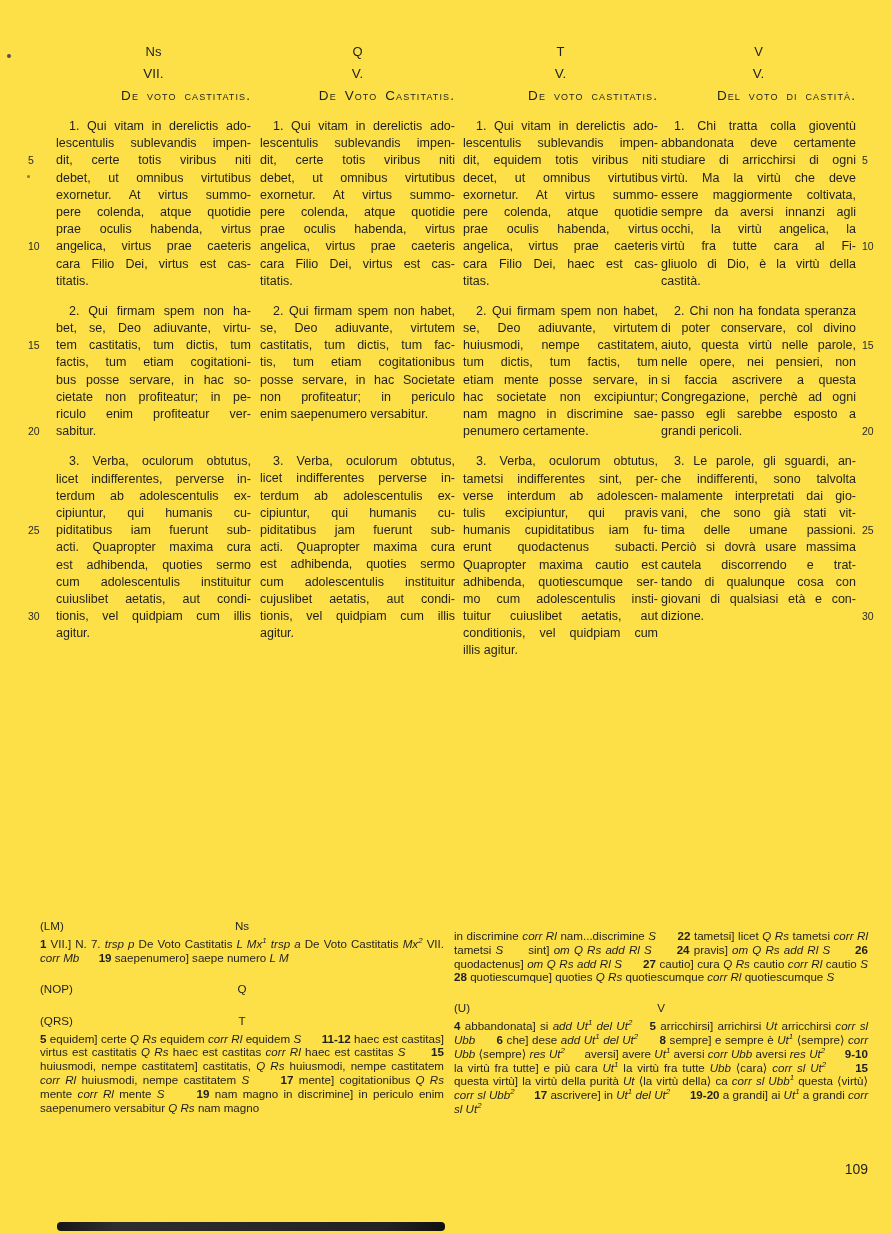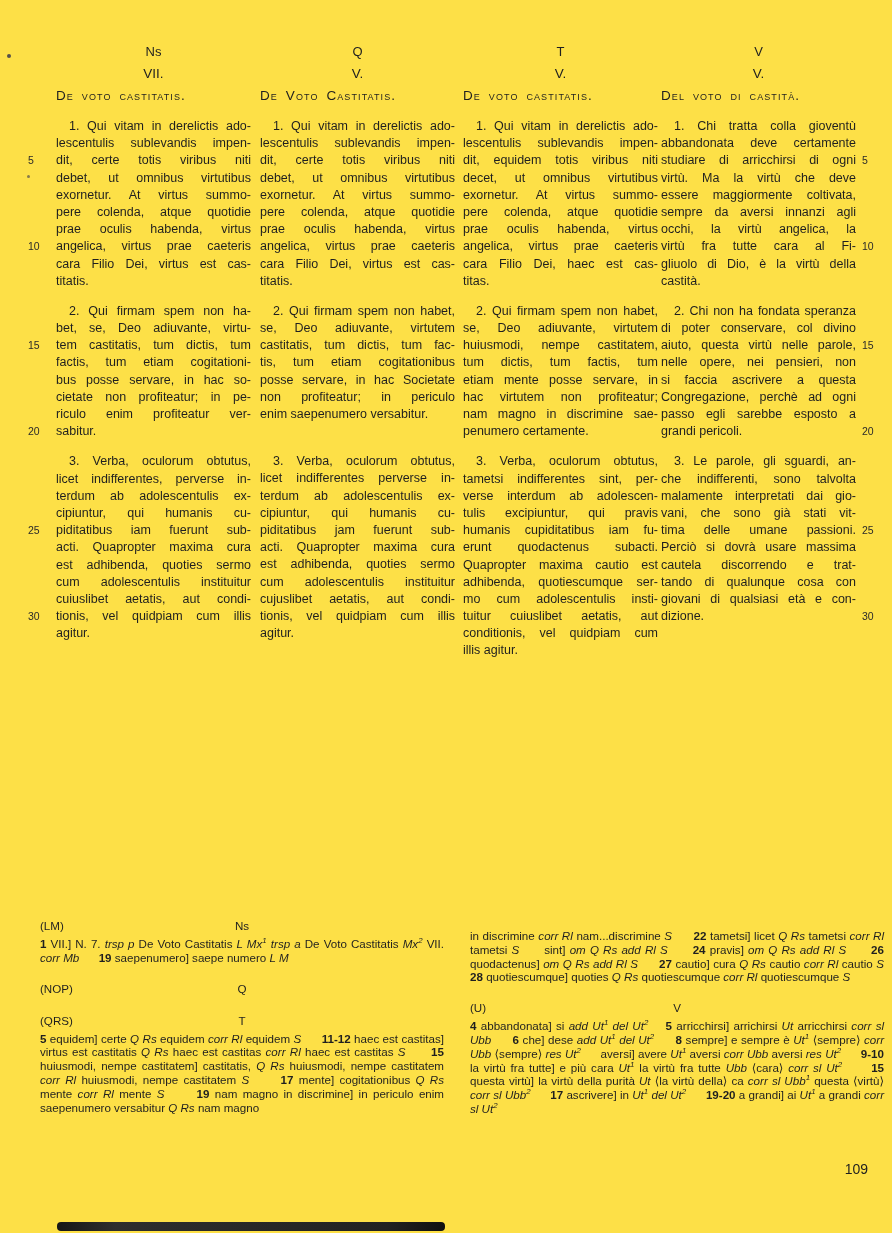--- a/index.html
+++ b/index.html
@@ -3,36 +3,36 @@
 <meta charset="utf-8">
 <style>
   html,body{margin:0;padding:0;background:#e8e8e6;}
   .page{position:relative;width:892px;height:1233px;background:#fde047;color:#1f1f1f;
         font-family:Liberation Sans, sans-serif;overflow:hidden;}
   
   .column{position:absolute;top:44px;width:195px;}
   .col-0{left:56px;} .col-1{left:260px;} .col-2{left:463px;} .col-3{left:661px;}
   .col-siglum{text-align:center;font-size:13px;height:22px;}
   .col-chapter{text-align:center;font-size:13.5px;height:22px;}
-  .col-title{text-align:left;font-variant:small-caps;font-size:13.5px;
+  .col-title{text-align:right;font-variant:small-caps;font-size:13.5px;
              letter-spacing:1.1px;word-spacing:3px;height:30px;}
   .para{margin-bottom:13px;}
   .col-1 .para:nth-child(3){margin-top:30px;}
   .line{position:relative;font-size:12.5px;line-height:17.2px;height:17.2px;overflow:visible;
         text-align:justify;text-align-last:justify;white-space:nowrap;}
   .line.last{text-align-last:left;}
   .line.first{padding-left:13px;}
   .margin-num{position:absolute;top:1px;font-size:10.5px;line-height:15px;color:#2a2a2a;
               white-space:nowrap;}
   .margin-num.left{left:-28px;width:21px;text-align:right;}
   .margin-num.right{right:-31px;width:25px;text-align:left;}
   
   .app-col{position:absolute;font-size:11.6px;line-height:13.8px;}
   .app-left{left:40px;top:919px;width:404px;}
-  .app-right{left:470px;top:929px;width:414px;}
+  .app-right{left:454px;top:929px;width:414px;}
   .app-block{margin-bottom:17px;}
   .app-head{position:relative;height:15px;margin-bottom:3px;}
   .app-label{position:absolute;left:0;top:0;}
   .app-siglum{position:absolute;left:0;right:0;top:0;text-align:center;}
   .app-body{text-align:justify;white-space:pre-wrap;}
   .seg-n{} .seg-b{font-weight:bold;} .seg-i{font-style:italic;}
   sup.seg-s{font-style:italic;font-size:68%;line-height:0;}
   
   .page-number{position:absolute;left:828px;top:1161px;width:40px;font-size:14px;text-align:right;}
   .scan-bar{position:absolute;left:57px;top:1222px;width:388px;height:9px;
@@ -148,21 +148,21 @@
           <div class="line">angelica, virtus prae caeteris</div>
           <div class="line">cara Filio Dei, haec est cas-</div>
           <div class="line last">titas.</div>
         </div>
         <div class="para">
           <div class="line first">2. Qui firmam spem non habet,</div>
           <div class="line">se, Deo adiuvante, virtutem</div>
           <div class="line">huiusmodi, nempe castitatem,</div>
           <div class="line">tum dictis, tum factis, tum</div>
           <div class="line">etiam mente posse servare, in</div>
-          <div class="line">hac virtutem non profiteatur;</div>
+          <div class="line">hac societate non excipiuntur;</div>
           <div class="line">nam magno in discrimine sae-</div>
           <div class="line last">penumero certamente.</div>
         </div>
         <div class="para">
           <div class="line first">3. Verba, oculorum obtutus,</div>
           <div class="line">tametsi indifferentes sint, per-</div>
           <div class="line">verse interdum ab adolescen-</div>
           <div class="line">tulis excipiuntur, qui pravis</div>
           <div class="line">humanis cupiditatibus iam fu-</div>
           <div class="line">erunt quodactenus subacti.</div>

